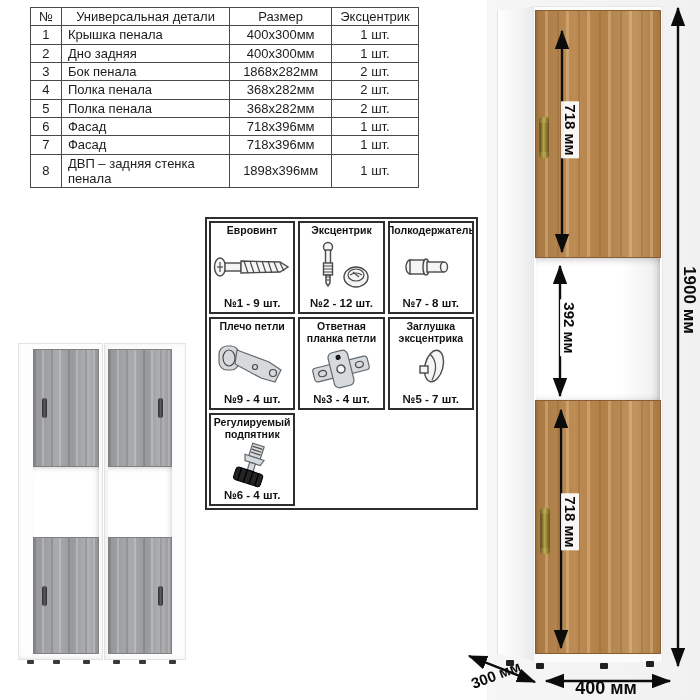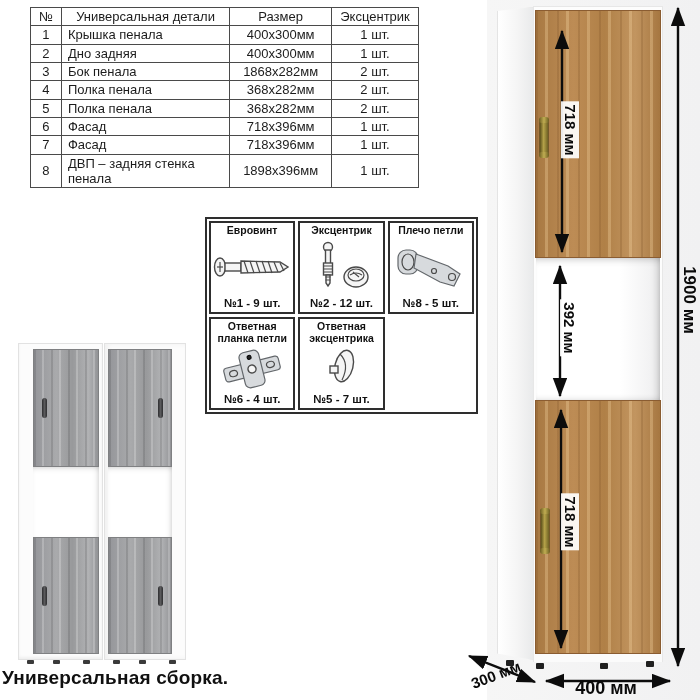--- a/index.html
+++ b/index.html
@@ -209,65 +209,94 @@
           <path class="ic-line" d="M24.5 36 h5 M24.5 39 h5"></path>
           <ellipse class="ic" cx="55" cy="36" rx="12" ry="10"></ellipse>
           <ellipse class="ic-line" cx="55" cy="34" rx="8" ry="6"></ellipse>
           <path class="ic-line" d="M49 34 q6 -4 12 0 M52 31 l6 5"></path>
         </svg>
       </div>
       <div class="hw-count">№2 - 12 шт.</div>
     </div>
 
 
+    <div class="hw-cell">
+      <div class="hw-title">Полкодержатель</div>
+      <div class="hw-icon">
+        <svg width="66" height="26" viewBox="0 0 66 26">
+          <ellipse class="ic" cx="12" cy="13" rx="4" ry="7"></ellipse>
+          <rect class="ic" x="12" y="6" width="14" height="14"></rect>
+          <ellipse class="ic" cx="28" cy="13" rx="3" ry="8"></ellipse>
+          <rect class="ic" x="29" y="8" width="16" height="10"></rect>
+          <ellipse class="ic" cx="46" cy="13" rx="3.5" ry="5"></ellipse>
+        </svg>
+      </div>
+      <div class="hw-count">№7 - 8 шт.</div>
+    </div>
 
     <div class="hw-cell">
       <div class="hw-title">Плечо петли</div>
       <div class="hw-icon">
         <svg width="78" height="46" viewBox="0 0 78 46">
           <rect class="ic-metal" x="6" y="6" width="20" height="24" rx="8"></rect>
           <ellipse class="ic-line" cx="16" cy="18" rx="6" ry="8"></ellipse>
           <polygon class="ic-metal" points="24,10 56,22 68,30 62,42 48,38 22,24"></polygon>
           <circle class="ic-line" cx="60" cy="33" r="3.5"></circle>
           <circle class="ic-line" cx="42" cy="27" r="2.5"></circle>
         </svg>
       </div>
-      <div class="hw-count">№8 - 5 шт.</div>
+      <div class="hw-count">№9 - 4 шт.</div>
     </div>
 
     <div class="hw-cell">
       <div class="hw-title">Ответная планка петли</div>
       <div class="hw-icon">
         <svg width="72" height="44" viewBox="0 0 72 44">
           <g transform="rotate(-14 36 22)">
             <rect class="ic-metal" x="8" y="15" width="56" height="14" rx="3"></rect>
             <rect class="ic-metal" x="26" y="4" width="20" height="36" rx="5"></rect>
             <ellipse class="ic-line" cx="17" cy="22" rx="4" ry="3"></ellipse>
             <ellipse class="ic-line" cx="55" cy="22" rx="4" ry="3"></ellipse>
             <circle class="ic" cx="36" cy="22" r="4"></circle>
             <circle class="ic-dark" cx="36" cy="10" r="2"></circle>
           </g>
         </svg>
       </div>
-      <div class="hw-count">№6 - 4 шт.</div>
-    </div>
-
-
-    <div class="hw-cell">
-      <div class="hw-title">Ответная эксцентрика</div>
+      <div class="hw-count">№3 - 4 шт.</div>
+    </div>
+
+
+    <div class="hw-cell">
+      <div class="hw-title">Заглушка эксцентрика</div>
       <div class="hw-icon">
         <svg width="50" height="46" viewBox="0 0 50 46">
           <ellipse class="ic" cx="28" cy="20" rx="9" ry="16" transform="rotate(14 28 20)"></ellipse>
           <path class="ic-line" d="M24 8 q10 10 2 26"></path>
           <rect class="ic" x="14" y="20" width="8" height="7"></rect>
         </svg>
       </div>
       <div class="hw-count">№5 - 7 шт.</div>
     </div>
 
+    <div class="hw-cell">
+      <div class="hw-title">Регулируемый подпятник</div>
+      <div class="hw-icon">
+        <svg width="64" height="46" viewBox="0 0 64 46">
+          <g transform="rotate(18 32 23)">
+            <rect class="ic-metal" x="26" y="2" width="12" height="13"></rect>
+            <path class="ic-line" d="M27 5 h10 M27 8 h10 M27 11 h10"></path>
+            <polygon class="ic-metal" points="22,15 42,15 40,21 24,21"></polygon>
+            <rect class="ic-metal" x="29" y="21" width="6" height="8"></rect>
+            <rect class="ic-dark" x="18" y="29" width="28" height="13" rx="3"></rect>
+            <path d="M23 29 v13 M29 29 v13 M35 29 v13 M41 29 v13" stroke="#000" stroke-width="1.4"></path>
+          </g>
+        </svg>
+      </div>
+      <div class="hw-count">№6 - 4 шт.</div>
+    </div>
 
 
 
   </div>
 
   <div class="gcab gcab-left">
     <div class="gdoor gdoor-top">
       <span class="ghandle"></span>
     </div>
     <div class="gniche"></div>
@@ -321,14 +350,13 @@
     </g>
   </svg>
 
   <div class="dim v d718a">718 мм</div>
   <div class="dim v d392">392 мм</div>
   <div class="dim v d718b">718 мм</div>
   <div class="dim v d1900">1900 мм</div>
   <div class="dim h d400">400 мм</div>
   <div class="dim d300">300 мм</div>
 
-  <div class="caption">Универсальная сборка.</div>
 </div>
 
 </body></html>

